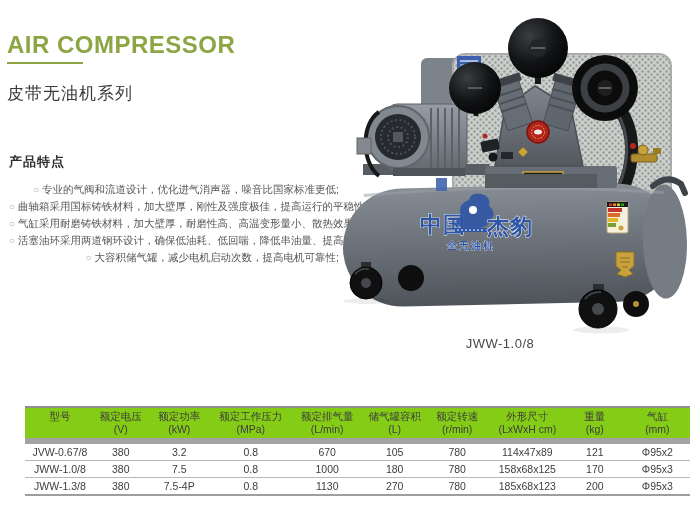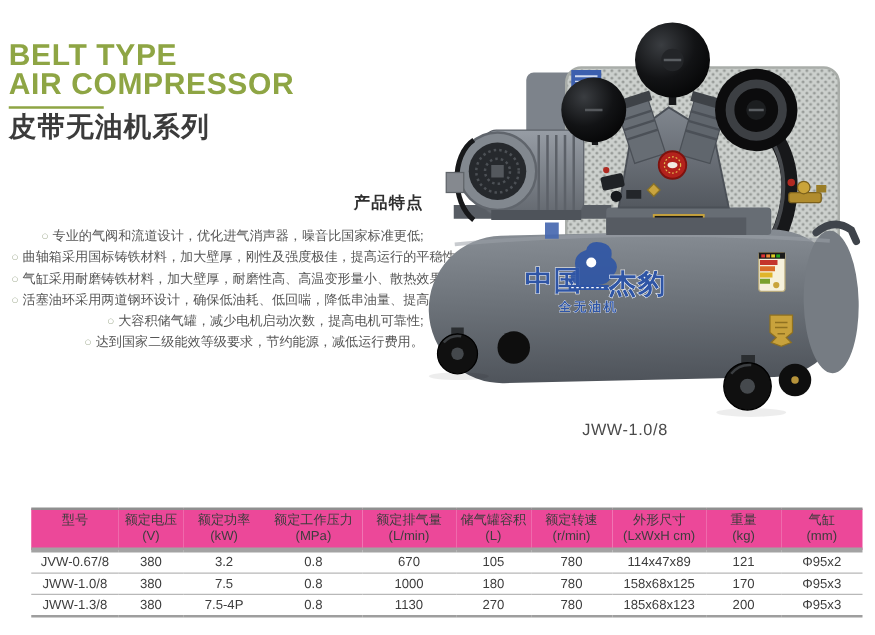--- a/index.html
+++ b/index.html
@@ -4,71 +4,69 @@
 <style>
   html,body{margin:0;padding:0;background:#fff;}
   .page{
     position:relative;width:700px;height:508px;background:#ffffff;overflow:hidden;
     font-family:"Liberation Sans","DejaVu Sans",sans-serif;
   }
   
   .title-block{position:absolute;left:7px;top:33px;}
   .title-en{font-weight:700;font-size:24px;line-height:23px;letter-spacing:0.5px;color:#8EA544;}
   .title-rule{width:76px;height:2px;background:#8EA544;margin-top:6px;}
-  .title-cn{font-size:22px;font-weight:700;color:#3b3b3b;margin-top:0;letter-spacing:1px;}
+  .title-cn{font-size:17px;font-weight:400;color:#3b3b3b;margin-top:18px;letter-spacing:1px;}
   
   .features{position:absolute;left:9px;top:153px;width:330px;}
-  .features-heading{font-size:13px;font-weight:700;color:#2f2f2f;letter-spacing:1px;text-align:right;}
+  .features-heading{font-size:13px;font-weight:700;color:#2f2f2f;letter-spacing:1px;}
   .features-list{list-style:none;margin:10px 0 0 0;padding:0;text-align:right;}
   .features-list li{font-size:10.5px;line-height:17px;color:#565656;white-space:nowrap;}
   .features-list .marker{color:#a9b39b;margin-right:3px;font-size:10px;}
   
   .figure{position:absolute;left:335px;top:16px;width:365px;height:332px;}
   .figure svg{display:block;width:100%;height:100%;}
   .figure-caption{
     position:absolute;left:335px;top:336px;width:330px;text-align:center;
     font-size:13px;color:#4a4a4a;letter-spacing:0.5px;
   }
   
   .spec{position:absolute;left:25px;top:406px;width:665px;}
   table.spec-table{width:100%;border-collapse:collapse;table-layout:fixed;}
   .spec-table thead th{
-    background:#ec4899;border-top:2px solid #8f8f8f;border-bottom:4px solid #a3a3a3;
+    background:#84cc16;border-top:2px solid #8f8f8f;border-bottom:6px solid #a3a3a3;
     font-weight:400;font-size:10.5px;line-height:13px;color:#3d3d3d;padding:2px 0;
   }
   .spec-table tbody td{
     text-align:center;font-size:10.5px;color:#3d3d3d;height:16px;
     border-bottom:1px solid #b8b8b8;padding:0;
   }
   .spec-table tbody tr:last-child td{border-bottom:2px solid #9e9e9e;}
   text{font-family:"Liberation Sans","DejaVu Sans",sans-serif;}
 </style>
 </head>
 <body>
 
 <div class="page">
 
   <div class="title-block">
     <div class="title-en">
-      <div>BELT TYPE</div>
       <div>AIR COMPRESSOR</div>
     </div>
     <div class="title-rule"></div>
     <div class="title-cn">皮带无油机系列</div>
   </div>
 
   <div class="features">
     <div class="features-heading">产品特点</div>
     <ul class="features-list">
         <li><span class="marker">○</span><span>专业的气阀和流道设计，优化进气消声器，噪音比国家标准更低;</span></li>
         <li><span class="marker">○</span><span>曲轴箱采用国标铸铁材料，加大壁厚，刚性及强度极佳，提高运行的平稳性;</span></li>
         <li><span class="marker">○</span><span>气缸采用耐磨铸铁材料，加大壁厚，耐磨性高、高温变形量小、散热效果好;</span></li>
         <li><span class="marker">○</span><span>活塞油环采用两道钢环设计，确保低油耗、低回喘，降低串油量、提高压缩效率;</span></li>
         <li><span class="marker">○</span><span>大容积储气罐，减少电机启动次数，提高电机可靠性;</span></li>
-        <li><span class="marker">○</span><span>达到国家二级能效等级要求，节约能源，减低运行费用。</span></li>
       </ul>
   </div>
 
   <div class="figure">
     <svg viewBox="0 0 365 332">
       <defs>
         <linearGradient id="tankG" x1="0" y1="0" x2="0" y2="1">
           <stop offset="0" stop-color="#868c93"></stop>
             <stop offset="0.45" stop-color="#6d737a"></stop>
             <stop offset="1" stop-color="#4f545b"></stop>

